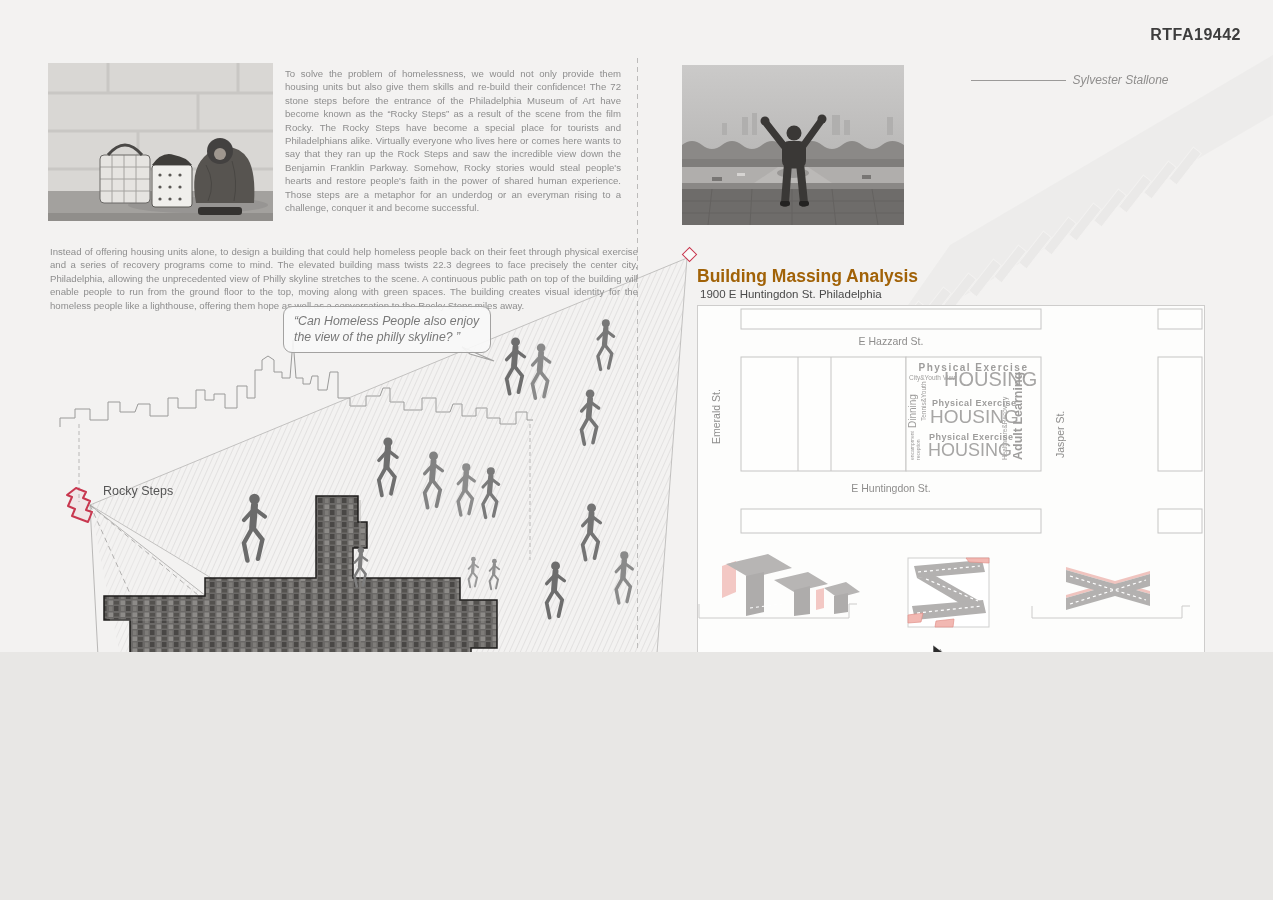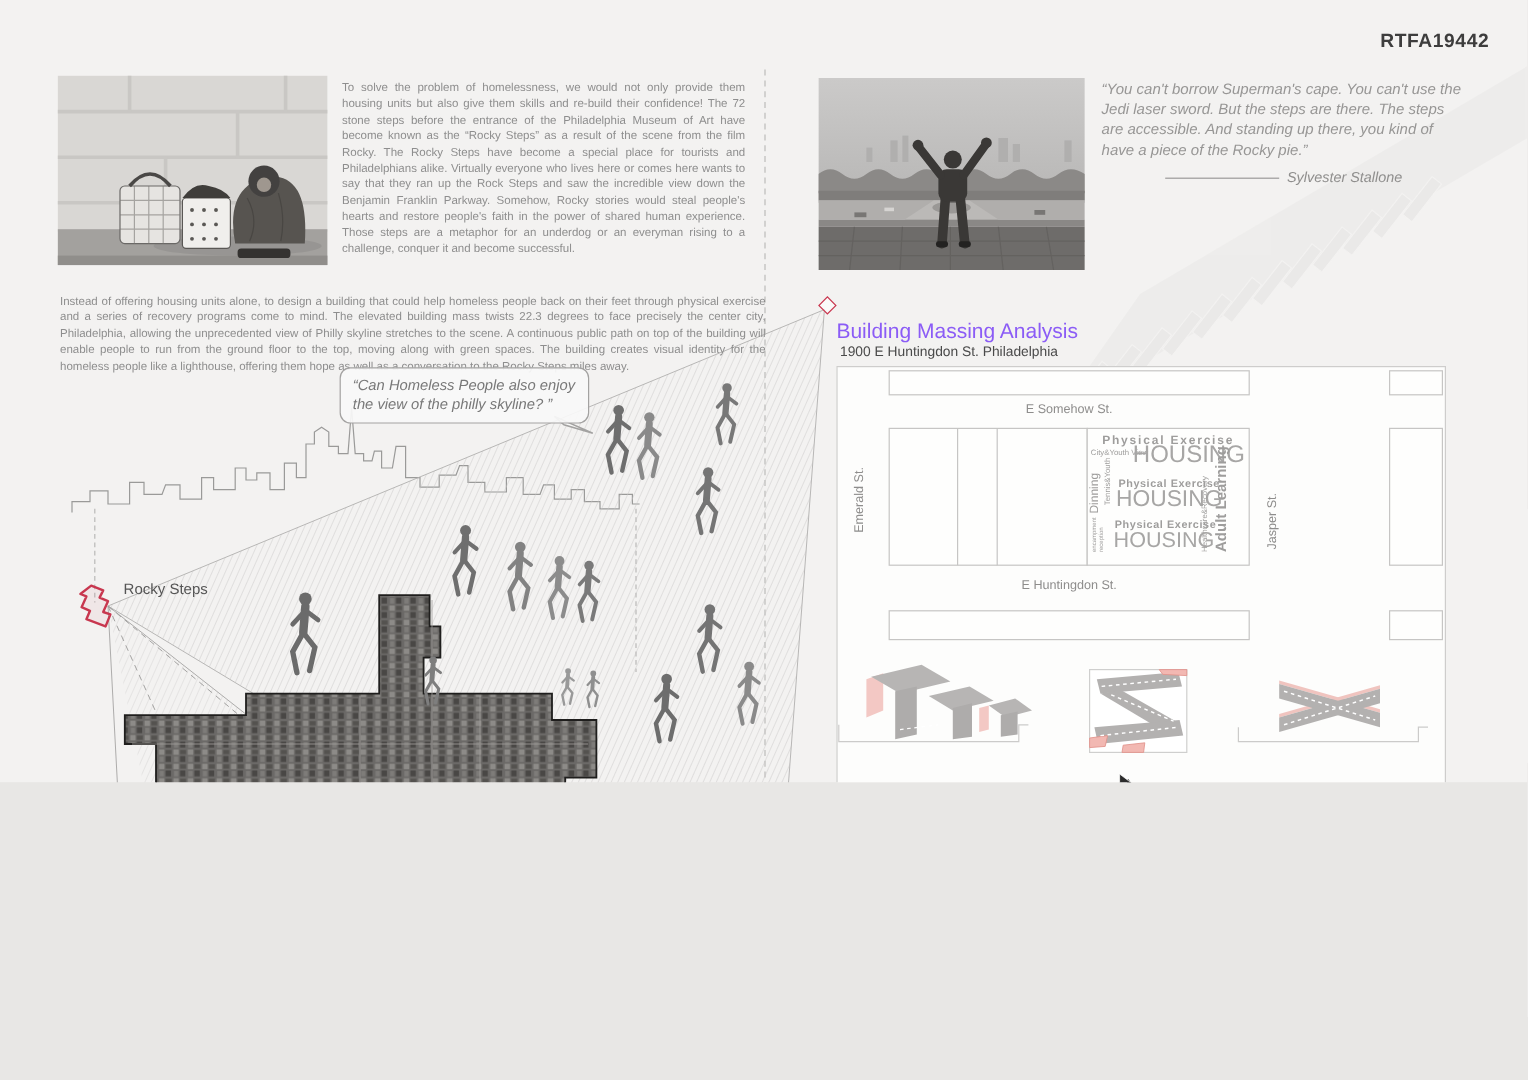--- a/index.html
+++ b/index.html
@@ -10,21 +10,21 @@
   .code{position:absolute;right:32px;top:26px;font-size:16px;font-weight:bold;color:#3d3d3d;letter-spacing:.5px;}
   .para{position:absolute;color:#8e8e8e;font-size:9.6px;line-height:13.4px;text-align:justify;}
   .p1{left:285px;top:67px;width:336px;}
   .p2{left:50px;top:228px;width:588px;margin-top:17px;}
   .stallone{position:absolute;left:918px;top:66px;width:304px;color:#979695;font-size:12.5px;line-height:17px;font-style:italic;}
   .stallone .attr{display:flex;justify-content:center;align-items:center;margin-top:6px;font-size:12px;color:#8f8e8d;}
   .stallone .dash{width:95px;border-top:1px solid #9b9a99;margin-right:6px;}
   .bubble{position:absolute;left:283px;top:306px;width:186px;border:1.5px solid #a3a2a1;border-radius:9px;padding:6px 10px 7px 10px;
           font-style:italic;font-size:12.3px;line-height:16px;color:#787878;background:rgba(249,249,248,.92);}
   .addr{position:absolute;left:700px;top:246px;font-size:11.5px;color:#4a4a4a;margin-top:42px;}
-  .mtitle{position:absolute;left:697px;top:266px;font-size:17.5px;color:#8b5cf6;}
+  .mtitle{position:absolute;left:697px;top:266px;font-size:17.5px;color:#a16207;font-weight:bold;}
   .diamond{position:absolute;left:684px;top:249px;width:9px;height:9px;border:1.6px solid #c8374f;transform:rotate(45deg);background:rgba(255,255,255,.6);}
   .rockylbl{position:absolute;left:103px;top:484px;font-size:12.5px;color:#555;}
   .hall{position:absolute;left:352px;top:642px;font-size:14px;color:#3c3c3c;text-shadow:0 0 3px #cfcfcf,0 0 3px #cfcfcf;white-space:nowrap;margin-top:23px;}
   .panel{position:absolute;left:697px;top:305px;width:506px;height:540px;border:1px solid #cecdcc;background:#fdfdfc;}
   .panel .lbl{position:absolute;color:#8e8d8c;font-size:10.5px;}
   .vtext{writing-mode:vertical-rl;transform:rotate(180deg);}
   .cloud{color:#9e9d9c;position:absolute;white-space:nowrap;}
   .cw-b{font-weight:bold;}
   .logo{position:absolute;left:14px;top:850px;display:flex;align-items:center;}
   .logo .award{font-size:25px;color:#1c1c1c;letter-spacing:1px;margin-left:10px;}
@@ -232,21 +232,20 @@
         <circle cx="83" cy="56" r="4.5" stroke="none"></circle>
           <circle cx="140" cy="54" r="4.5" stroke="none"></circle>
         <circle cx="112" cy="68" r="7.5" stroke="none"></circle>
         <rect x="98" y="136" width="10" height="5" rx="2" stroke="none" fill="#232221"></rect>
         <rect x="117" y="136" width="10" height="5" rx="2" stroke="none" fill="#232221"></rect>
       </g>
     </svg>
   </div>
 
   <div class="stallone">
-    <div>“You can't borrow Superman's cape. You can't use the Jedi laser sword. But the steps are there. The steps are accessible. And standing up there, you kind of have a piece of the Rocky pie.”</div>
     <div class="attr">
       <span class="dash"></span>
       <span>Sylvester Stallone</span>
     </div>
   </div>
 
   <div class="bubble">“Can Homeless People also enjoy the view of the philly skyline? ”</div>
 
   <div class="diamond"></div>
   <div class="addr">1900 E Huntingdon St. Philadelphia</div>
@@ -368,21 +367,21 @@
           <g fill="#f2cdc9" stroke="#d9958f" stroke-width="0.8">
             <rect x="10" y="6" width="16" height="13"></rect>
             <rect x="10" y="36" width="16" height="13"></rect>
             <rect x="92" y="6" width="16" height="13"></rect>
             <rect x="92" y="29" width="16" height="13"></rect>
           </g>
         </g>
       </g>
     </svg>
 
-    <div class="lbl" style="left:120px;top:29px;width:146px;text-align:center;">E Somehow St.</div>
+    <div class="lbl" style="left:120px;top:29px;width:146px;text-align:center;">E Hazzard St.</div>
     <div class="lbl" style="left:120px;top:176px;width:146px;text-align:center;">E Huntingdon St.</div>
     <div class="lbl vtext" style="left:12px;top:58px;height:80px;">Emerald St.</div>
     <div class="lbl vtext" style="left:356px;top:72px;height:80px;">Jasper St.</div>
 
     <div class="cloud cw-b" style="left:214px;top:56px;width:123px;text-align:center;font-size:10px;letter-spacing:1.5px;">Physical Exercise</div>
     <div class="cloud" style="left:211px;top:68px;font-size:6.5px;">City&amp;Youth View</div>
     <div class="cloud" style="left:246px;top:62px;font-size:20px;color:#a7a6a5;">HOUSING</div>
     <div class="cloud vtext" style="left:209px;top:84px;height:38px;font-size:10px;">Dinning</div>
     <div class="cloud vtext" style="left:222px;top:69px;height:46px;font-size:6.5px;">Tennis&amp;Youth</div>
     <div class="cloud cw-b" style="left:234px;top:92px;font-size:9px;letter-spacing:.5px;">Physical Exercise</div>

